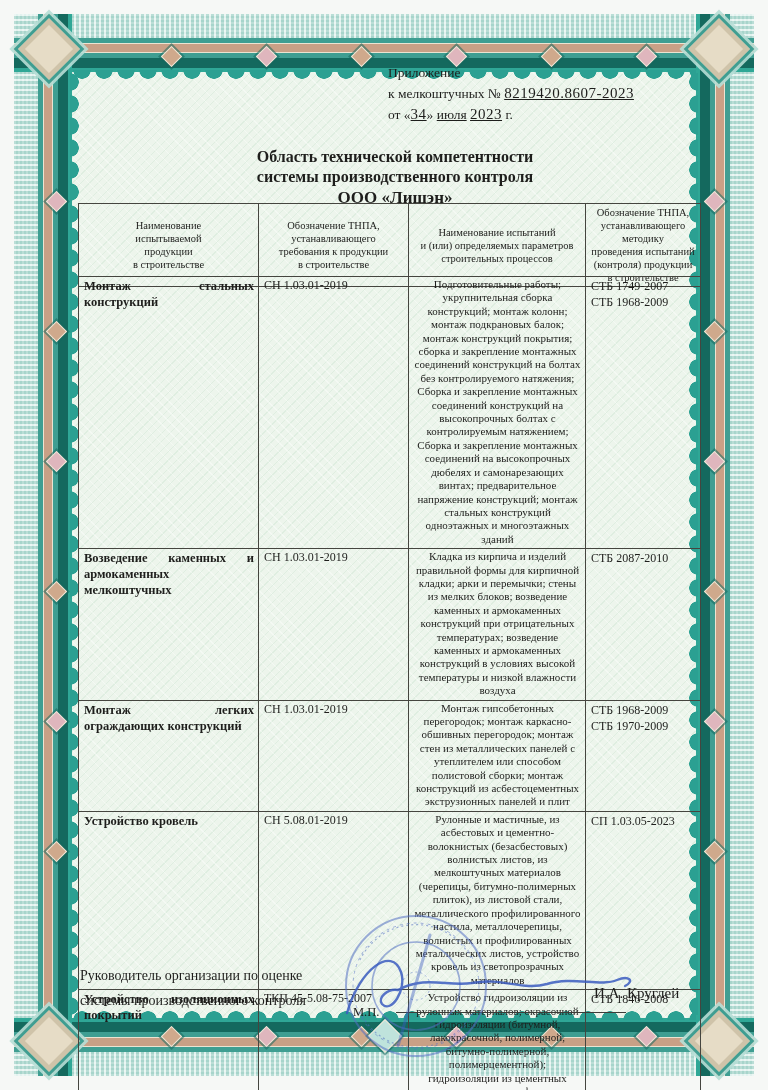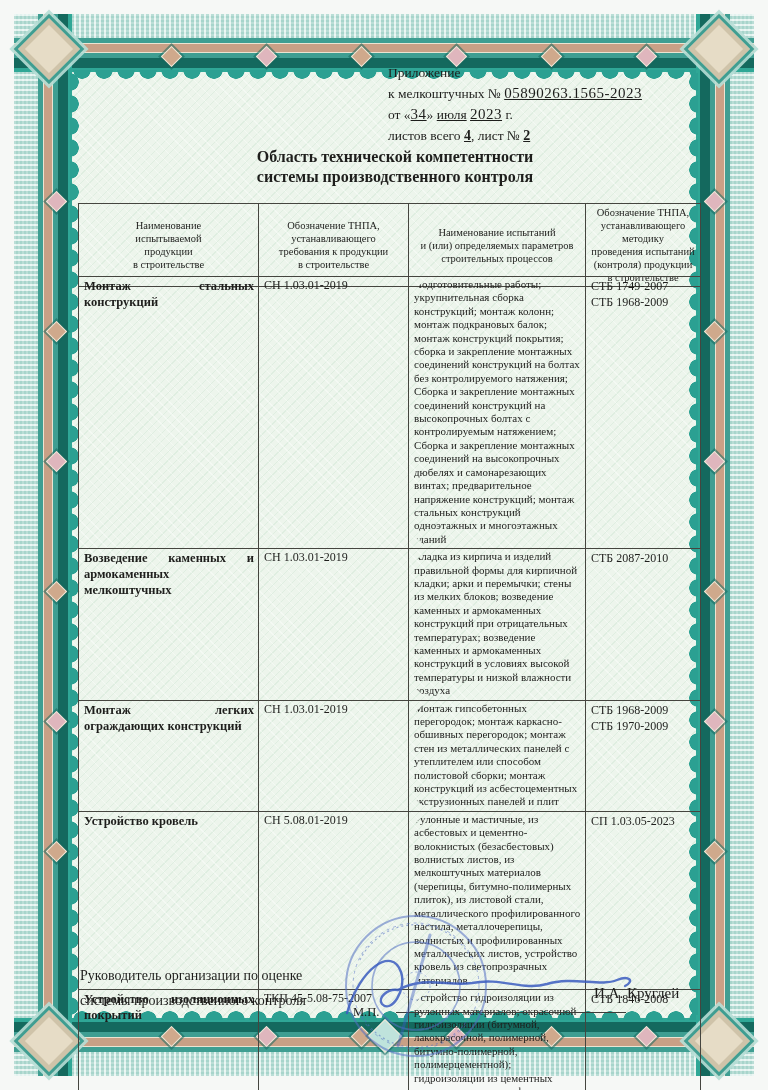--- a/index.html
+++ b/index.html
@@ -63,21 +63,21 @@
   
   table{border-collapse:collapse;table-layout:fixed;width:622px;}
   td,th{border:1px solid #45453f;vertical-align:top;overflow:hidden;}
   .thead-tbl{position:absolute;left:78px;top:203px;height:66px;}
   .thead-tbl th{font-weight:normal;font-size:10.5px;line-height:13px;text-align:center;
     vertical-align:middle;white-space:pre-line;padding:2px 3px;}
   .body-tbl{position:absolute;left:78px;top:276px;}
   .body-tbl td{padding:1px 4px 2px 5px;}
   td.c-prod{font-weight:bold;font-size:12.5px;line-height:16px;text-align:justify;}
   td.c-req{font-size:12px;line-height:15px;}
-  td.c-tests{font-size:11px;line-height:13.4px;text-align:left;border-radius:29px;}
+  td.c-tests{font-size:11px;line-height:13.4px;text-align:center;border-radius:29px;}
   td.c-meth{font-size:12px;line-height:16px;white-space:pre-line;}
   .body-tbl tr:nth-child(1) td{height:186px;}
   .body-tbl tr:nth-child(2) td{height:108px;}
   .body-tbl tr:nth-child(3) td{height:28px;}
   .body-tbl tr:nth-child(4) td{height:84px;}
   .body-tbl tr:nth-child(5) td{height:130px;}
   .body-tbl tr:nth-child(6) td{height:138px;}
 
   
   .role{position:absolute;left:80px;top:963px;font-size:14px;line-height:25px;width:300px;}
@@ -136,33 +136,31 @@
       <div class="diamond big" style="left: 373px; top: 1024px; background: rgb(191, 227, 220);"></div>
     </div>
 </div>
 
 <div class="content">
 
   <div class="meta">
     <div><span>Приложение</span></div>
     <div>
       <span>к мелкоштучных №</span>
-      <span class="u num">05890263.1565-2023</span>
+      <span class="u num">8219420.8607-2023</span>
     </div>
     <div>
       <span>от  «</span><span class="u num">34</span><span>» </span><span class="u">июля</span><span> </span><span class="u num">2023</span><span> г.</span>
     </div>
-    <div>
-      <span>листов всего </span><span class="u bnum">4</span><span>, лист  № </span><span class="u bnum">2</span>
-    </div>
   </div>
 
   <div class="title">
     <div class="t1">Область технической компетентности</div>
     <div class="t2">системы производственного контроля</div>
+    <div class="t3">ООО «Лишэн»</div>
   </div>
 
   <table class="thead-tbl">
     <colgroup>
         <col style="width:180px">
         <col style="width:150px">
         <col style="width:177px">
         <col style="width:115px">
       </colgroup>
     <tbody>

